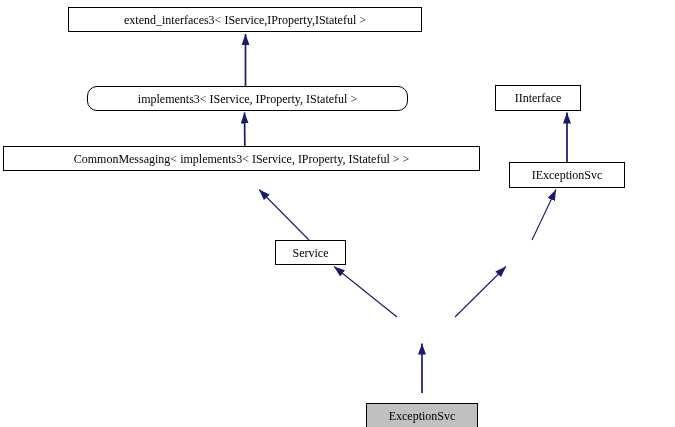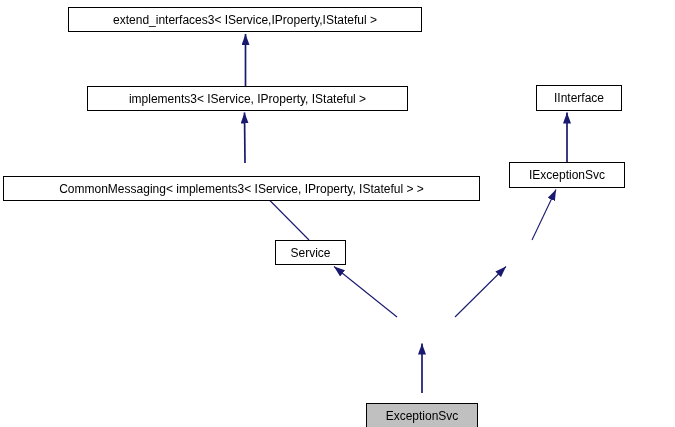--- a/index.html
+++ b/index.html
@@ -5,21 +5,21 @@
   html, body {
     margin: 0;
     padding: 0;
     background: #ffffff;
   }
   .canvas {
     position: relative;
     width: 675px;
     height: 427px;
     background: #ffffff;
-    font-family: Liberation Sans, sans-serif;
+    font-family: Liberation Serif, serif;
     overflow: hidden;
   }
   .edges {
     position: absolute;
     left: 0;
     top: 0;
     width: 675px;
     height: 427px;
     pointer-events: none;
   }
@@ -61,25 +61,25 @@
     <path class="edge d" d="M309,240 L259,189.5" marker-end="url(#arrow)"></path>
     <path class="edge v" d="M567,162 L567,112.5" marker-end="url(#arrow)"></path>
     <path class="edge d" d="M532,240 L556,189.5" marker-end="url(#arrow)"></path>
     <path class="edge d" d="M397,317 L334,266.5" marker-end="url(#arrow)"></path>
     <path class="edge d" d="M455,317 L506,266.5" marker-end="url(#arrow)"></path>
     <path class="edge v" d="M422,393 L422,343.5" marker-end="url(#arrow)"></path>
   </svg>
 
   <div class="node" style="left:68px;  top:7px;   width:354px; height:25px;">extend_interfaces3&lt; IService,IProperty,IStateful &gt;</div>
 
-  <div class="node" style="left:87px;  top:86px;  width:321px; height:25px;">implements3&lt; IService, IProperty, IStateful &gt;</div>
+  <div class="node" style="left:87px;  top:86px;  width:321px; height:25px;border-radius:10px;">implements3&lt; IService, IProperty, IStateful &gt;</div>
 
-  <div class="node" style="left:3px;   top:176px; width:477px; height:25px;">CommonMessaging&lt; implements3&lt; IService, IProperty, IStateful &gt; &gt;</div>
+  <div class="node" style="left:3px;   top:146px; width:477px; height:25px;">CommonMessaging&lt; implements3&lt; IService, IProperty, IStateful &gt; &gt;</div>
 
-  <div class="node" style="left:536px; top:85px;  width:86px;  height:26px;">IInterface</div>
+  <div class="node" style="left:495px; top:85px;  width:86px;  height:26px;">IInterface</div>
 
   <div class="node" style="left:509px; top:162px; width:116px; height:26px;">IExceptionSvc</div>
 
   <div class="node" style="left:275px; top:240px; width:71px;  height:25px;">Service</div>
 
 
 
   <div class="node highlight" style="left:366px; top:403px; width:112px; height:26px;">ExceptionSvc</div>
 
 </div>

